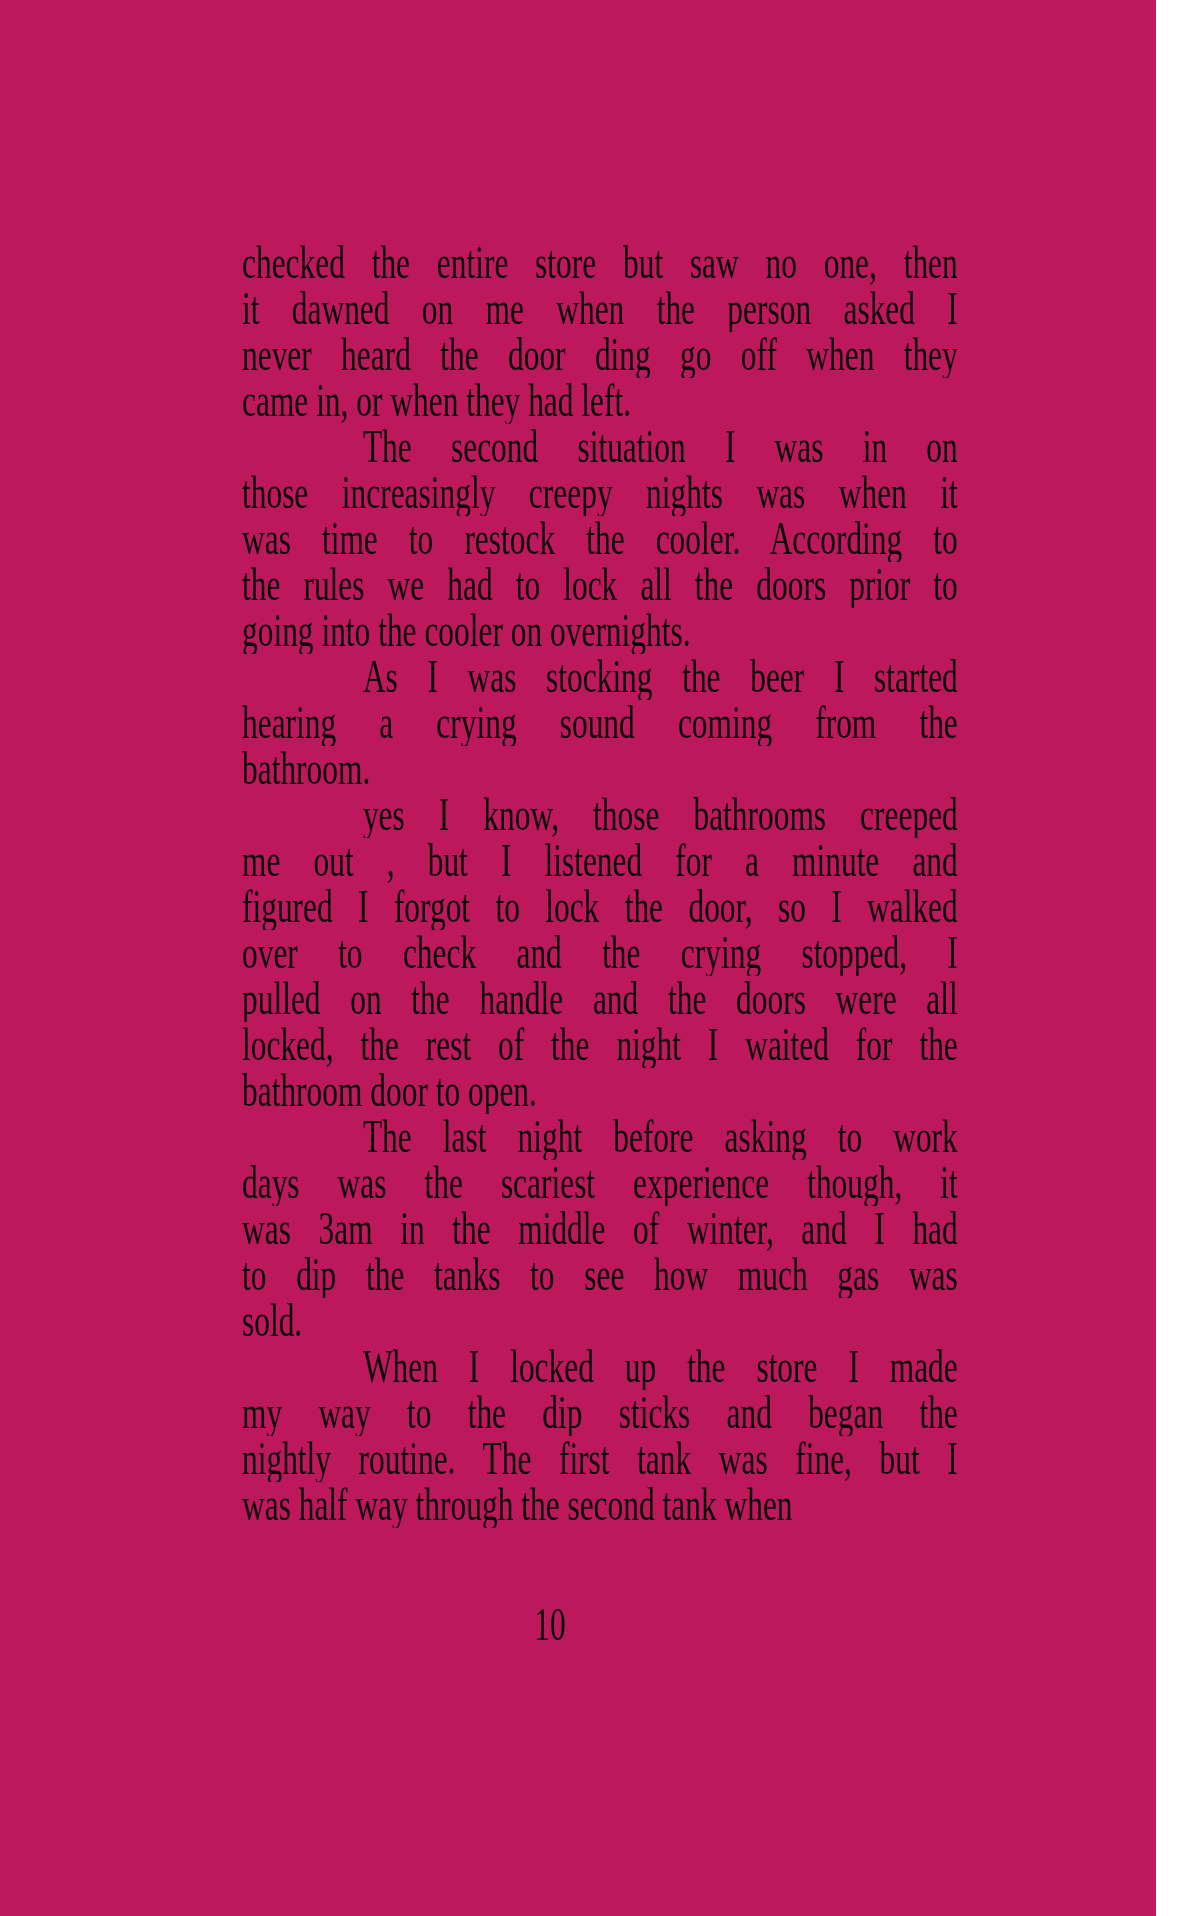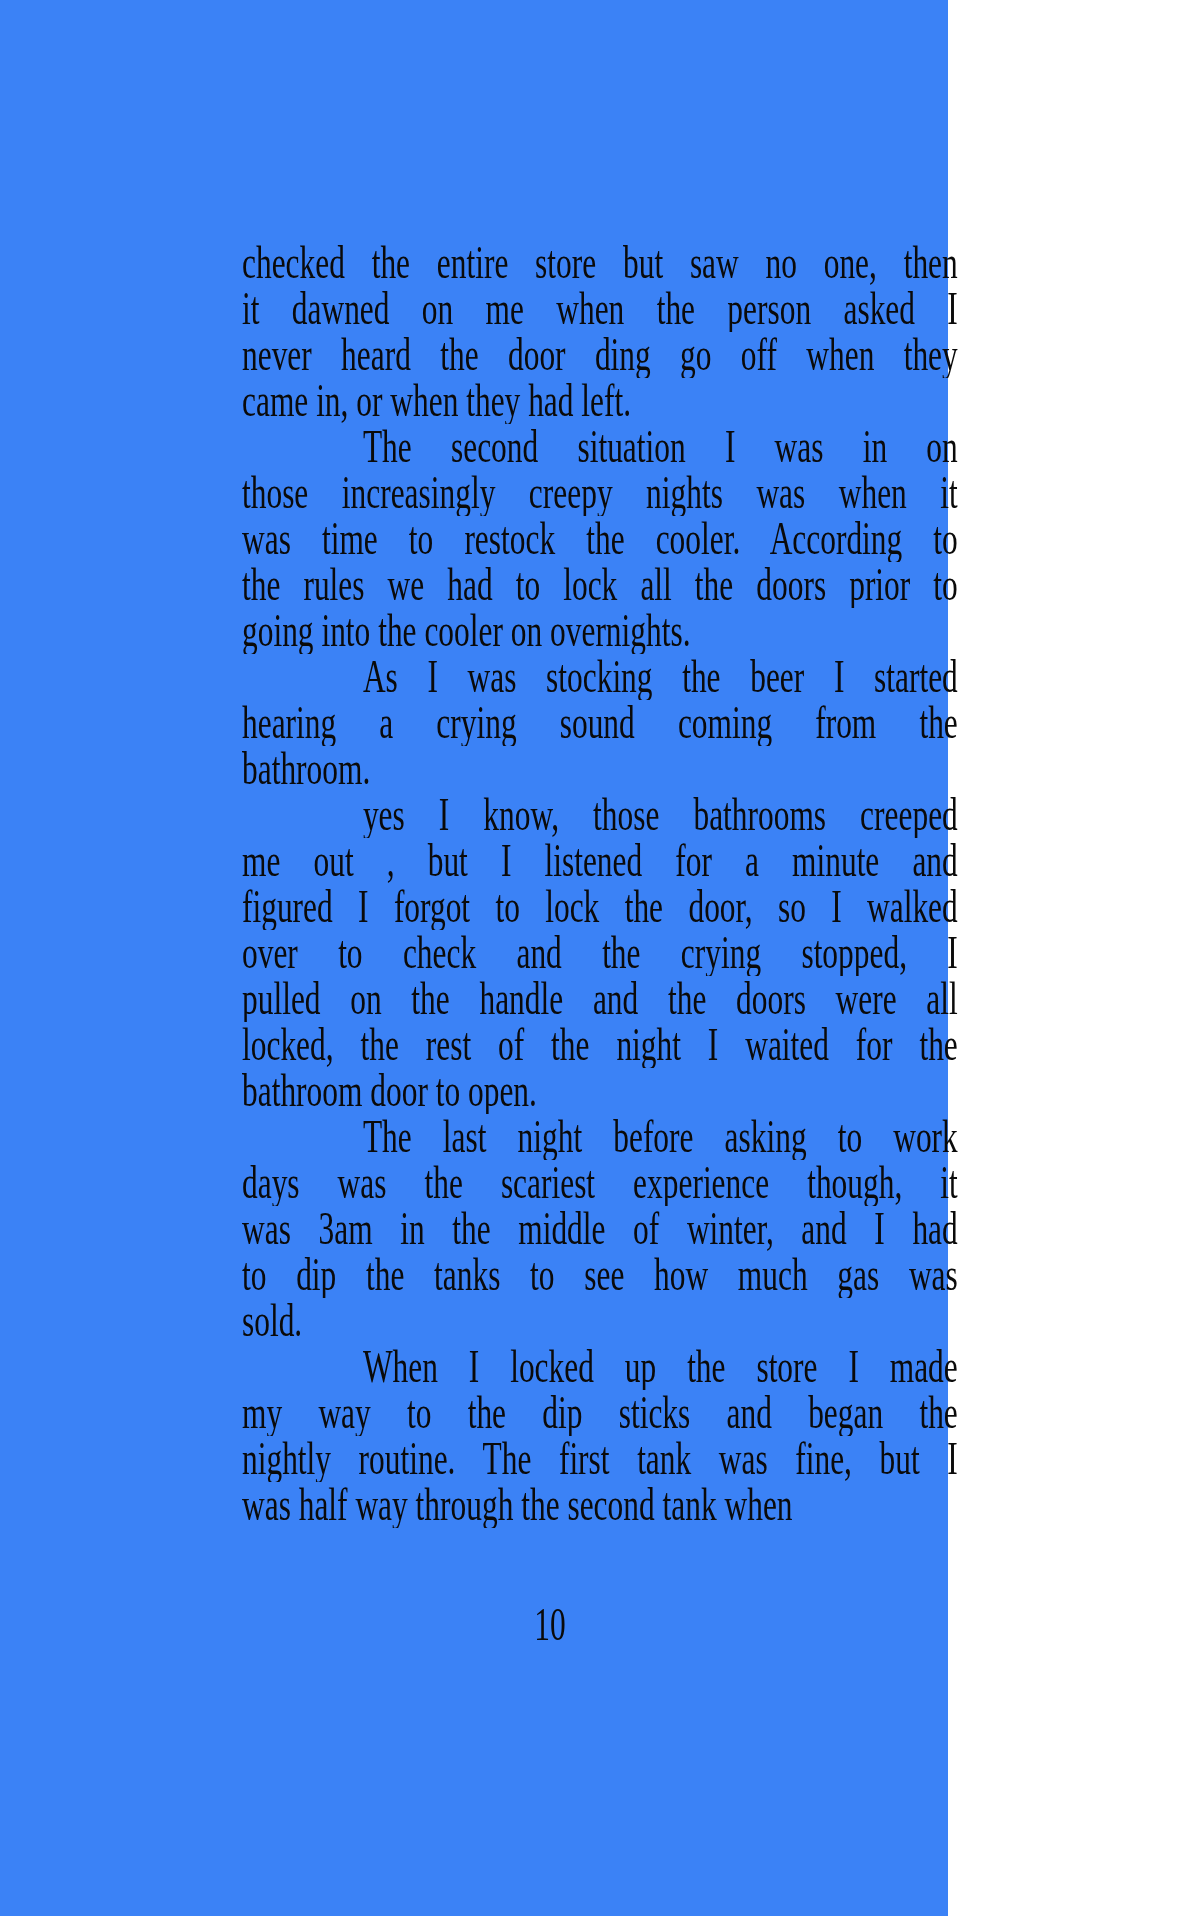--- a/index.html
+++ b/index.html
@@ -10,23 +10,23 @@
     width: 1200px;
     height: 1916px;
     background: #ffffff;
     position: relative;
     overflow: hidden;
     font-family: "Liberation Serif", "DejaVu Serif", serif;
   }
   .page {
     position: absolute;
     left: 0; top: 0;
-    width: 948px;
+    width: 1156px;
     height: 1916px;
-    background: #3b82f6;
+    background: #be185d;
   }
   
   .text-block {
     position: absolute;
     left: 242px;
     top: 240px;
     width: 1048px;
     transform: scaleX(0.683);
     transform-origin: left top;
     color: #0a0a0a;

